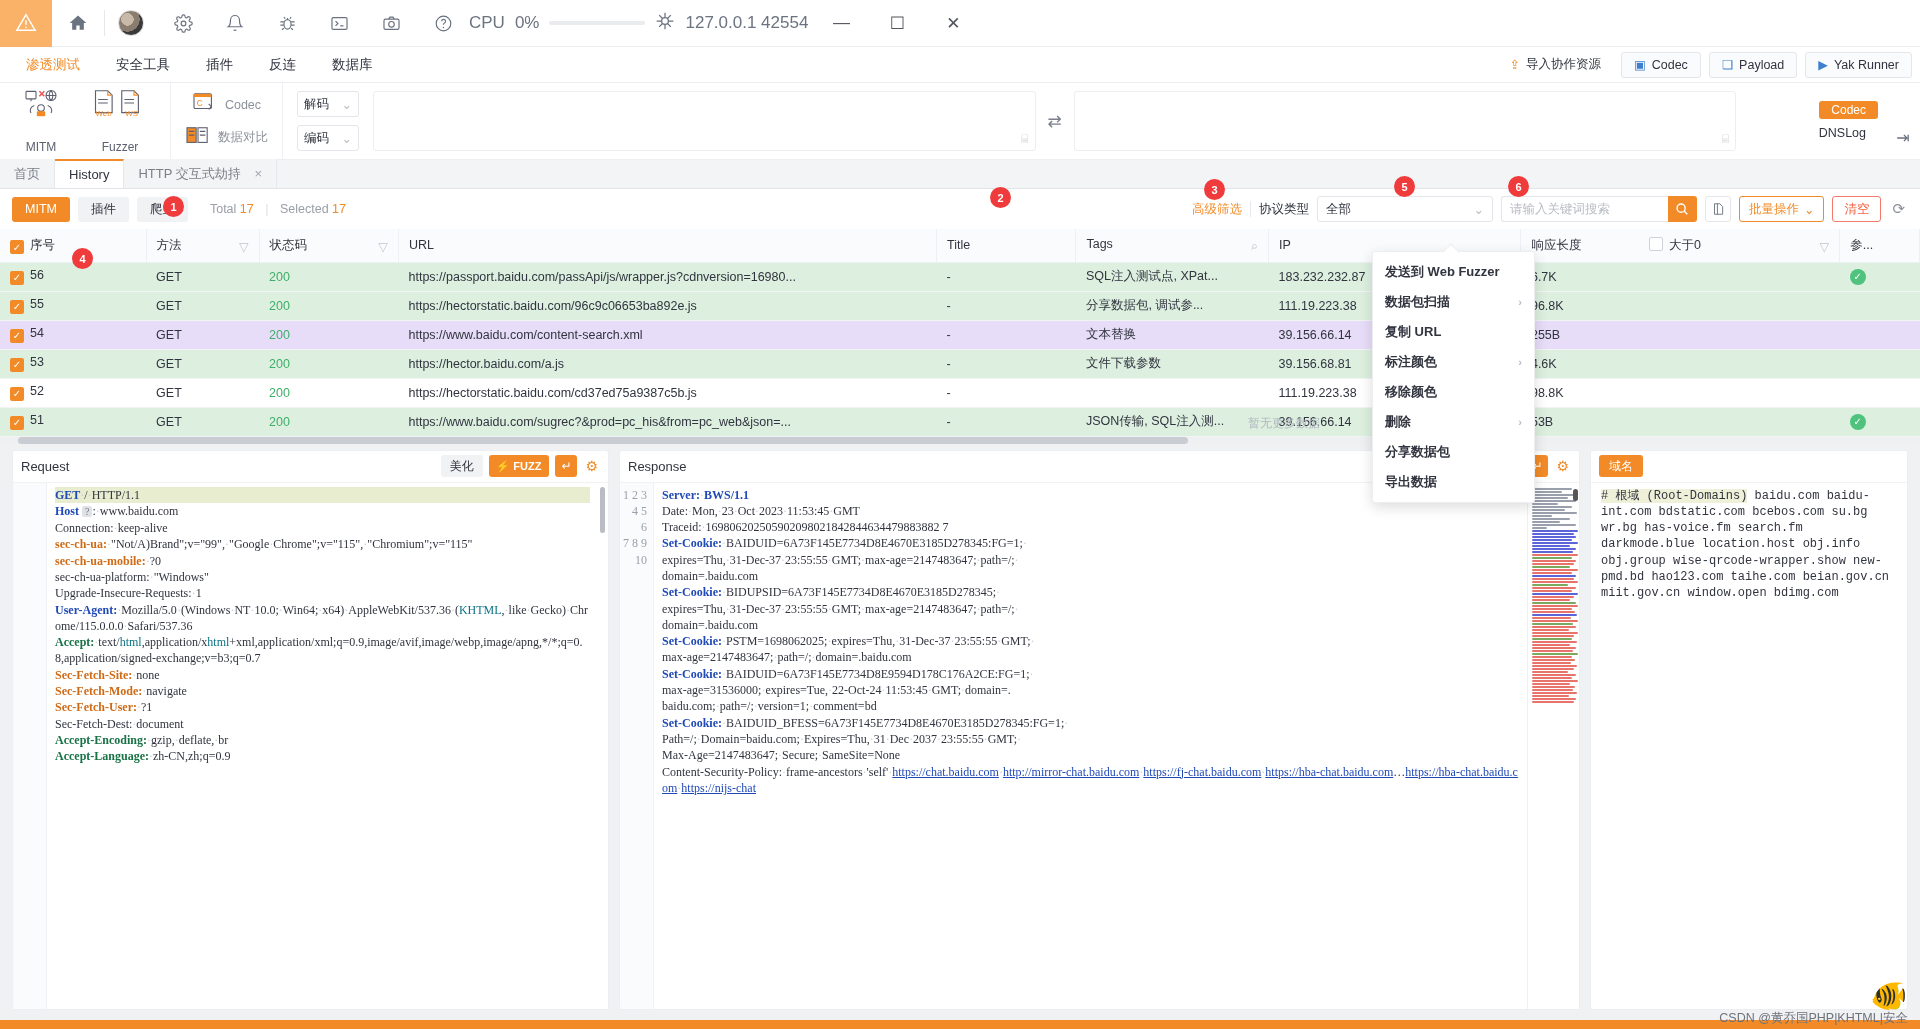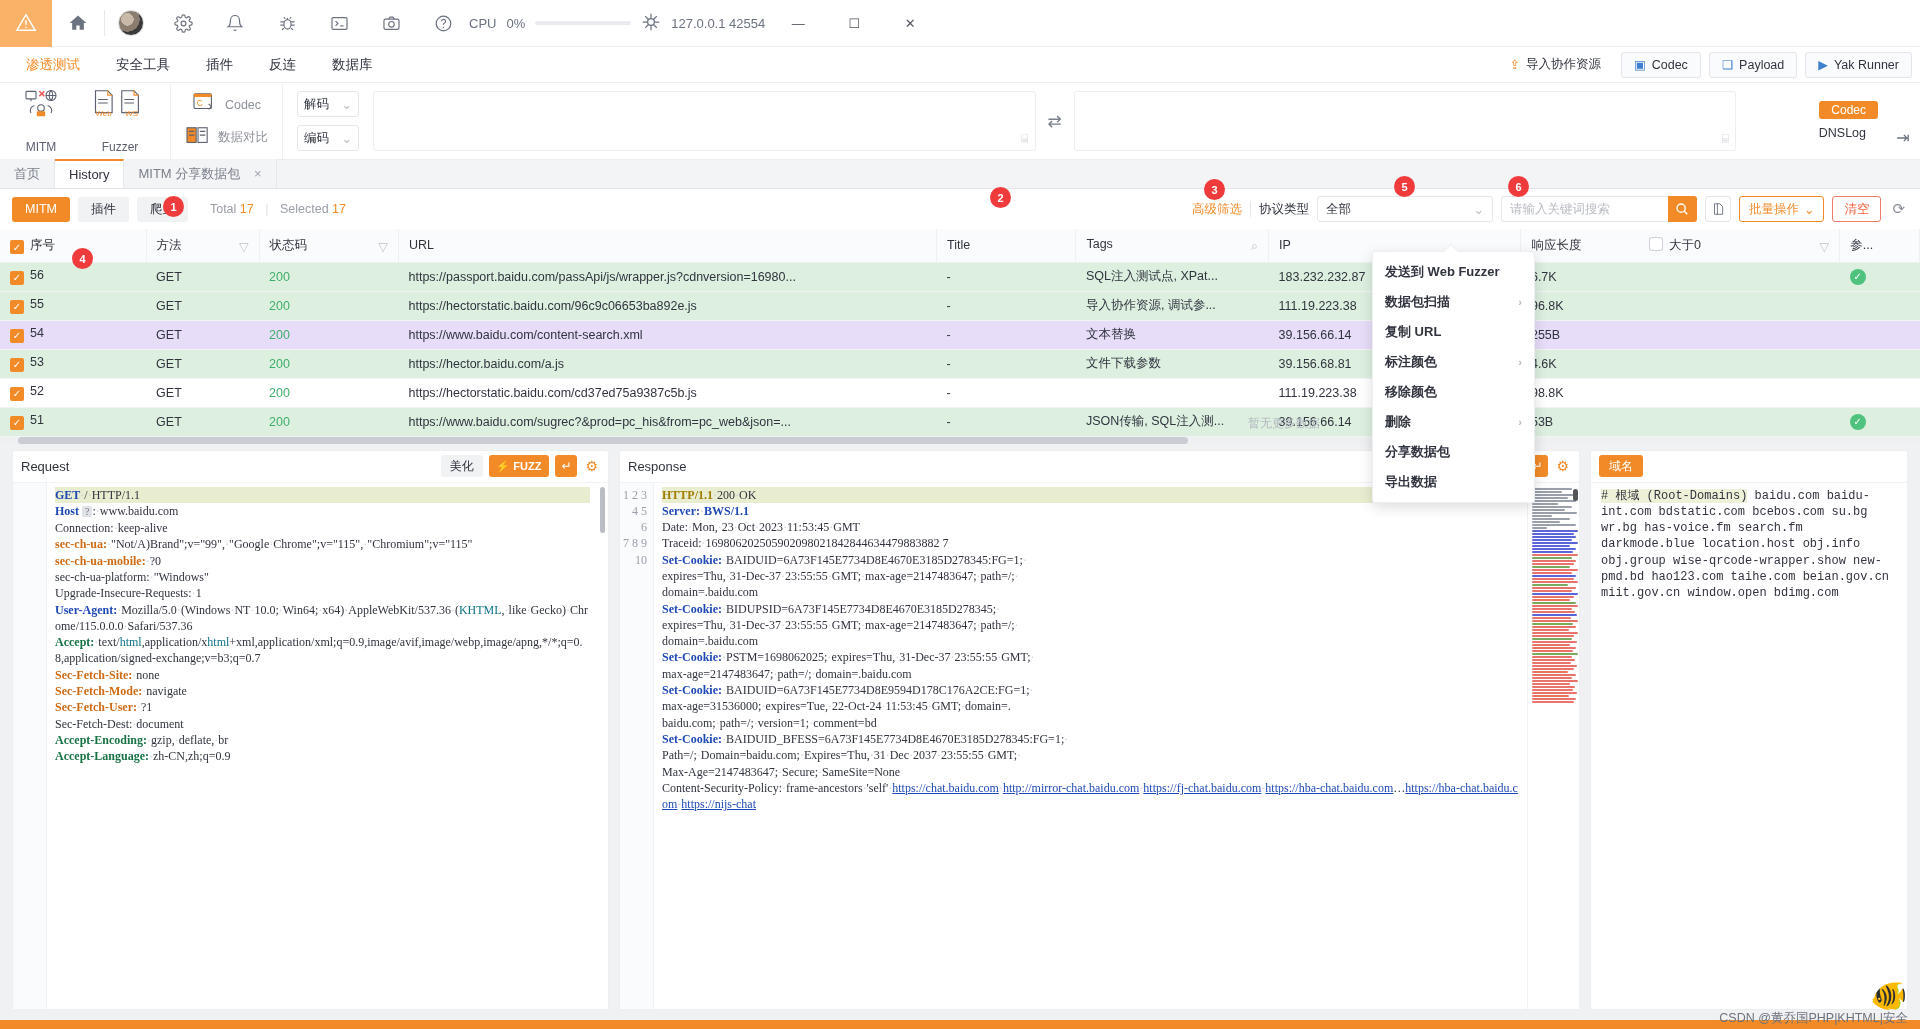--- a/index.html
+++ b/index.html
@@ -16,21 +16,21 @@
               border-bottom: 1px solid #eceef2; flex: none; }
   .logo-box { width: 52px; height: 47px; background: #f9b267; display: flex; align-items:center; justify-content:center; }
   .tb-icons { display: flex; align-items: center; height: 47px; }
   .tb-ic { width: 52px; height:47px; display:flex; align-items:center; justify-content:center; color:#6b7280; }
   .tb-sep { width:1px; height:26px; background:#e6e8ec; }
   .avatar { width:26px; height:26px; border-radius:50%;
      background: radial-gradient(circle at 35% 35%, #c9b9a9 0 28%, #8a7d70 29% 55%, #3a3a3a 56% 100%);
      border:1px solid #ddd; }
   .title-center { flex:1; display:flex; align-items:center; justify-content:center;
      font-size:15px; color:#31343f; }
-  .tb-right { display:flex; align-items:center; gap:10px; padding-right:4px; color:#6b7280; font-size:13px;}
+  .tb-right { display:flex; align-items:center; gap:10px; padding-right:4px; color:#6b7280; font-size:17px;}
   .cpu-bar { width:96px; height:4px; background:#e9ebef; border-radius:2px; }
   .win-btn { width:46px; height:47px; display:flex;align-items:center;justify-content:center;color:#54575f;}
 
   
   .menurow { height:36px; background:#fff; display:flex; align-items:center;
              border-bottom:1px solid #eceef2; flex:none; padding-left:8px;}
   .menu-item { padding:0 18px; font-size:13.5px; color:#31343f; line-height:36px; }
   .menu-item.active { color:#f28b27; }
   .menurow .spacer { flex:1; }
   .mr-right { display:flex; align-items:center; gap:8px; padding-right:8px; }
@@ -353,21 +353,21 @@
       <span class="chip-o">Codec</span>
       <span class="chip-p">DNSLog</span>
     </div>
     <div style="width:34px;display:flex;align-items:flex-end;justify-content:center;padding-bottom:12px;color:#6b7280;font-size:16px">⇥</div>
   </div>
 
   <div class="tabrow">
     <div class="tab"><span>首页</span></div>
     <div class="tab active"><span>History</span></div>
     <div class="tab">
-      <span>MITM 分享数据包</span>
+      <span>HTTP 交互式劫持</span>
       <span class="x">×</span>
     </div>
   </div>
 
   <div class="filterbar">
     <span class="seg on">MITM</span>
     <span class="seg">插件</span>
     <span class="seg">爬虫</span>
     <span class="cnt">
       <span>Total</span>
@@ -457,21 +457,21 @@
           <td>
               <span class="okdot">✓</span>
             </td>
         </tr>
         <tr class="green">
           <td><span class="cb">✓</span><span>55</span></td>
           <td>GET</td>
           <td class="st200">200</td>
           <td>https://hectorstatic.baidu.com/96c9c06653ba892e.js</td>
           <td>-</td>
-          <td>导入协作资源, 调试参...</td>
+          <td>分享数据包, 调试参...</td>
           <td>111.19.223.38</td>
           <td>96.8K</td>
           <td></td>
         </tr>
         <tr class="purple">
           <td><span class="cb">✓</span><span>54</span></td>
           <td>GET</td>
           <td class="st200">200</td>
           <td>https://www.baidu.com/content-search.xml</td>
           <td>-</td>
@@ -620,21 +620,21 @@
 <br>7
 
 8
 
 
 9
 
 
 10
 </div>
-        <div class="lines"><span class="hl"><span class="k-gold">HTTP/1.1</span><span class="dim">·</span>200<span class="dim">·</span>OK</span><span class="k-blue">Server:</span><span class="dim">·</span><span class="k-blue">BWS/1.1</span>
+        <div class="lines"><span class="k-blue">Server:</span><span class="dim">·</span><span class="k-blue">BWS/1.1</span>
 <span class="pl">Date:</span><span class="dim">·</span>Mon,<span class="dim">·</span>23<span class="dim">·</span>Oct<span class="dim">·</span>2023<span class="dim">·</span>11:53:45<span class="dim">·</span>GMT
 <span class="pl">Traceid:</span><span class="dim">·</span>169806202505902098021842844634479883882 7
 <span class="k-blue">Set-Cookie:</span><span class="dim">·</span>BAIDUID=6A73F145E7734D8E4670E3185D278345:FG=1;<span class="dim">·</span>
 expires=Thu,<span class="dim">·</span>31-Dec-37<span class="dim">·</span>23:55:55<span class="dim">·</span>GMT;<span class="dim">·</span>max-age=2147483647;<span class="dim">·</span>path=/;<span class="dim">·</span>
 domain=.baidu.com
 <span class="k-blue">Set-Cookie:</span><span class="dim">·</span>BIDUPSID=6A73F145E7734D8E4670E3185D278345;<span class="dim">·</span>
 expires=Thu,<span class="dim">·</span>31-Dec-37<span class="dim">·</span>23:55:55<span class="dim">·</span>GMT;<span class="dim">·</span>max-age=2147483647;<span class="dim">·</span>path=/;<span class="dim">·</span>
 domain=.baidu.com
 <span class="k-blue">Set-Cookie:</span><span class="dim">·</span>PSTM=1698062025;<span class="dim">·</span>expires=Thu,<span class="dim">·</span>31-Dec-37<span class="dim">·</span>23:55:55<span class="dim">·</span>GMT;<span class="dim">·</span>
 max-age=2147483647;<span class="dim">·</span>path=/;<span class="dim">·</span>domain=.baidu.com

